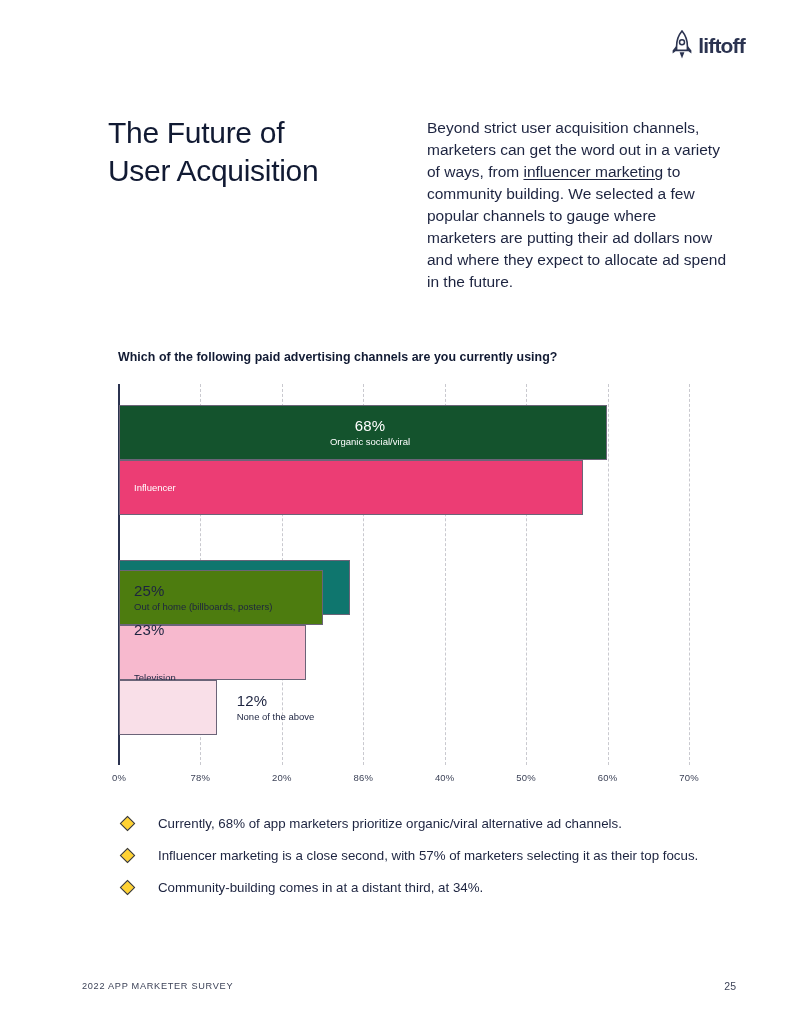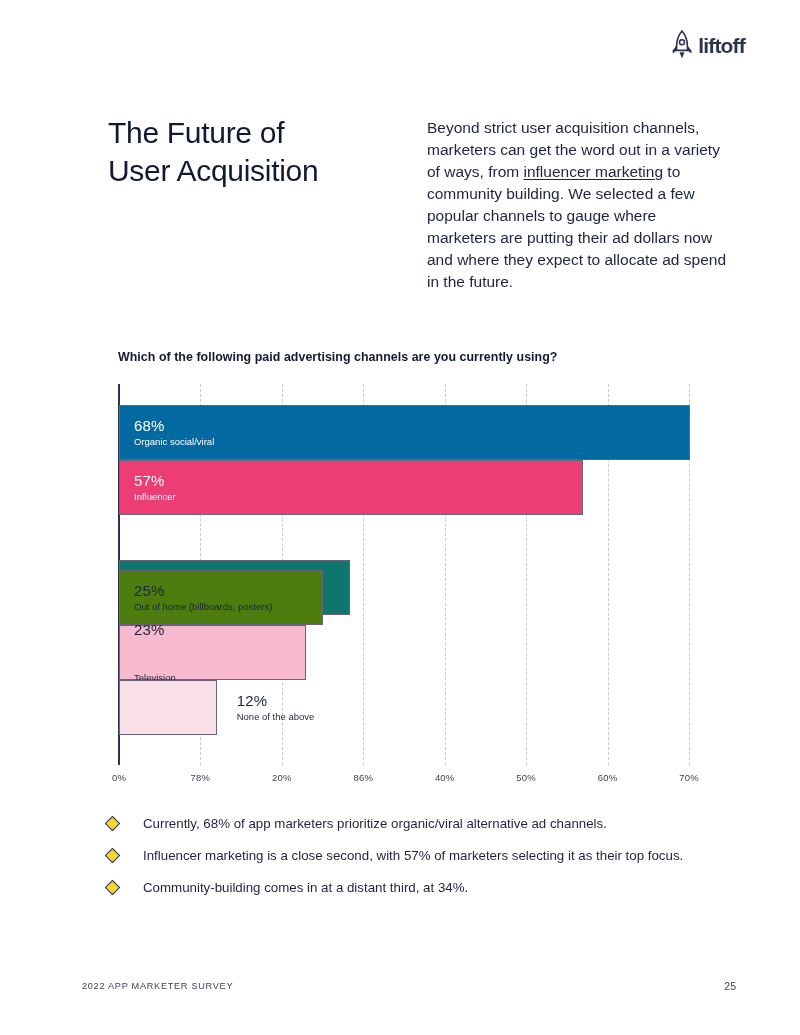--- a/index.html
+++ b/index.html
@@ -158,21 +158,21 @@
     top: 0;
     transform: translateX(-50%);
     font-size: 9.5px;
     color: #3d4358;
     letter-spacing: 0.2px;
   }
 
   
   .bullets {
     position: absolute;
-    left: 103px;
+    left: 118px;
     top: 815px;
     width: 600px;
   }
   .bullet {
     display: flex;
     align-items: flex-start;
     margin-bottom: 13px;
   }
   .diamond {
     flex: 0 0 auto;
@@ -236,28 +236,27 @@
       <div class="gridline" style="left: 81.4286px;"></div>
       <div class="gridline" style="left: 162.857px;"></div>
       <div class="gridline" style="left: 244.286px;"></div>
       <div class="gridline" style="left: 325.714px;"></div>
       <div class="gridline" style="left: 407.143px;"></div>
       <div class="gridline" style="left: 488.571px;"></div>
       <div class="gridline" style="left: 570px;"></div>
     </div>
   <div class="bars" id="bars">
       <div class="bar-row">
-        <div class="bar" style="width: 571px; background: #0369a1; color: rgb(255, 255, 255);">
+        <div class="bar" style="width: 488px; background: #14532d; color: rgb(255, 255, 255); align-items: center;">
           <div class="bar-value">68%</div>
           <div class="bar-label">Organic social/viral</div>
         </div>
       </div>
       <div class="bar-row">
         <div class="bar" style="width: 464.143px; background: rgb(236, 61, 116); color: rgb(255, 255, 255);">
-          <div class="bar-value">57%</div>
           <div class="bar-label">Influencer</div>
         </div>
       </div>
       <div class="bar-row">
         <div class="bar" style="width: 231px; background: #0f766e; color: rgb(255, 255, 255); margin-top: 45px;">
           <div class="bar-value">34%</div>
           <div class="bar-label">Community-building</div>
         </div>
       </div>
       <div class="bar-row">

